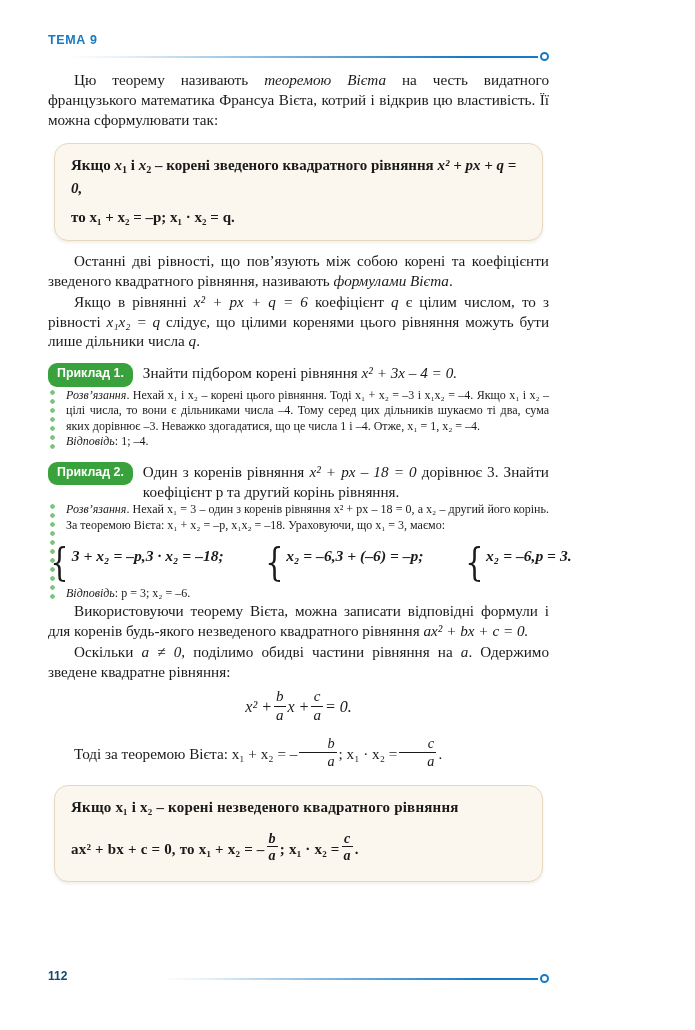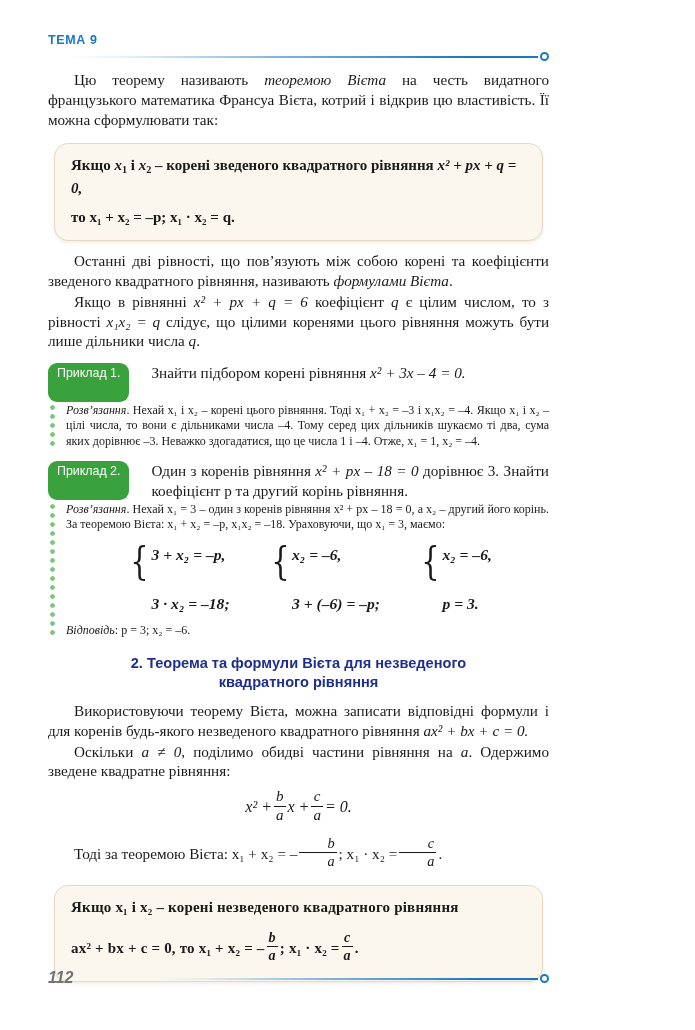--- a/index.html
+++ b/index.html
@@ -106,32 +106,32 @@
   .example-head {
     display: flex;
     align-items: flex-start;
     margin-top: 12px;
   }
   .badge {
     display: inline-block;
     background: #3aa23c;
     color: #ffffff;
     font-family: "Liberation Sans", "DejaVu Sans", sans-serif;
-    font-weight: normal;
+    font-weight: bold;
     font-size: 12.4px;
     line-height: 1;
-    padding: 4px 9px 22px 9px;
+    padding: 4px 9px 7px 9px;
     border-radius: 9px;
     white-space: nowrap;
     flex: none;
   }
   .example-head-text {
     font-size: 15.2px;
     line-height: 1.30;
-    margin-left: 22px;
+    margin-left: 10px;
     flex: 1;
     text-align: justify;
   }
   .solution {
     position: relative;
     padding-left: 18px;
     margin-top: 1px;
   }
   .dotline {
     position: absolute;
@@ -194,24 +194,23 @@
     font-size: 40px;
     line-height: 0.93;
     font-family: "DejaVu Serif", serif;
     font-weight: 300;
     transform: scaleX(0.72);
     transform-origin: right center;
     margin-right: -1px;
   }
   .system-rows {
     display: flex;
-    flex-direction: column;
+    flex-direction: row;
     justify-content: flex-start;
     padding-left: 4px;
-    gap: 24px;
   }
   .system-rows span {
     display: block;
     line-height: 1.62;
     white-space: nowrap;
     font-weight: bold;
   }
 
   
   .section-title {
@@ -232,24 +231,23 @@
     right: 48px;
     bottom: 38px;
     height: 22px;
   }
   .page-number {
     position: absolute;
     left: 0;
     top: 0;
     font-family: "Liberation Sans", "DejaVu Sans", sans-serif;
     font-weight: bold;
-    font-size: 16px;
-    color: #737373;
+    font-size: 12px;
+    color: #0c4a6e;
     line-height: 1;
-    font-style: italic;
   }
   .footer .rule-wrap {
     left: 112px;
     right: 0;
     top: 4px;
   }
 </style>
 </head>
 <body>
 
@@ -275,20 +273,21 @@
 
   <p class="para tight"><span>Якщо в рівнянні </span><span class="mv">x² + px + q = 6</span><span> коефіцієнт </span><span class="mv">q</span><span> є цілим числом, то з рівності </span><span class="mv">x₁x₂ = q</span><span> слідує, що цілими коренями цього рівняння можуть бути лише дільники числа </span><span class="mv">q</span><span>.</span></p>
 
   <div class="example-head">
     <span class="badge">Приклад 1.</span>
     <span class="example-head-text"><span>Знайти підбором корені рівняння </span><span class="mv">x² + 3x – 4 = 0.</span></span>
   </div>
   <div class="solution">
     <div class="dotline"></div>
     <p class="sol-para"><i class="it">Розв’язання</i><span>. Нехай x₁ і x₂ – корені цього рівняння. Тоді x₁ + x₂ = –3 і x₁x₂ = –4. Якщо x₁ і x₂ – цілі числа, то вони є дільниками числа –4. Тому серед цих дільників шукаємо ті два, сума яких дорівнює –3. Неважко здогадатися, що це числа 1 і –4. Отже, x₁ = 1, x₂ = –4.</span></p>
+    <p class="sol-para"><i class="it">Відповідь</i><span>: 1; –4.</span></p>
   </div>
 
   <div class="example-head">
     <span class="badge">Приклад 2.</span>
     <span class="example-head-text"><span>Один з коренів рівняння </span><span class="mv">x² + px – 18 = 0</span><span> дорівнює 3. Знайти коефіцієнт p та другий корінь рівняння.</span></span>
   </div>
   <div class="solution">
     <div class="dotline"></div>
     <p class="sol-para"><i class="it">Розв’язання</i><span>. Нехай x₁ = 3 – один з коренів рівняння x² + px – 18 = 0, а x₂ – другий його корінь. За теоремою Вієта: x₁ + x₂ = –p, x₁x₂ = –18. Ураховуючи, що x₁ = 3, маємо:</span></p>
 
@@ -312,24 +311,20 @@
         <span class="system-rows">
           <span class="mv">x₂ = –6,</span>
           <span class="mv">p = 3.</span>
         </span>
       </div>
     </div>
 
     <p class="sol-para"><i class="it">Відповідь</i><span>: p = 3; x₂ = –6.</span></p>
   </div>
 
-  <div class="section-title">
-    <span>2. Теорема та формули Вієта для незведеного</span>
-    <span class="l2">квадратного рівняння</span>
-  </div>
 
   <p class="para"><span>Використовуючи теорему Вієта, можна записати відповідні формули і для коренів будь-якого незведеного квадратного рівняння </span><span class="mv">ax² + bx + c = 0.</span></p>
 
   <p class="para tight"><span>Оскільки </span><span class="mv">a ≠ 0</span><span>, поділимо обидві частини рівняння на </span><span class="mv">a</span><span>. Одержимо зведене квадратне рівняння:</span></p>
 
   <div class="math-center">
     <span class="mv">x²  +</span><span class="frac"><span class="num">b</span><span class="den">a</span></span><span class="mv">x  +</span><span class="frac"><span class="num">c</span><span class="den">a</span></span><span class="mv">= 0.</span>
   </div>
 
   <div class="math-center" style="text-align:left; text-indent:26px; font-size:15.2px; margin-top:12px;">

